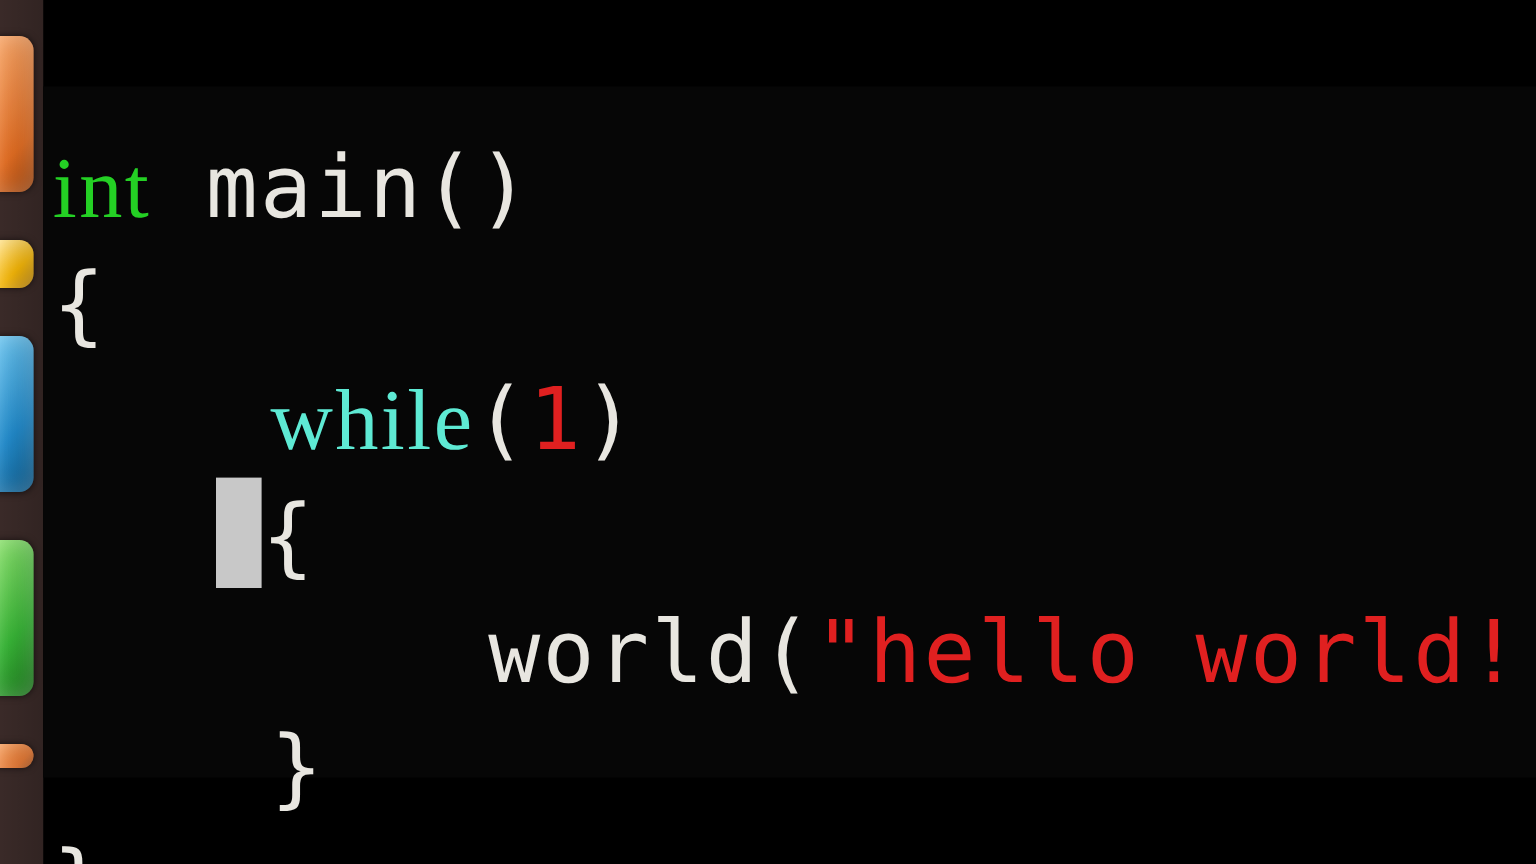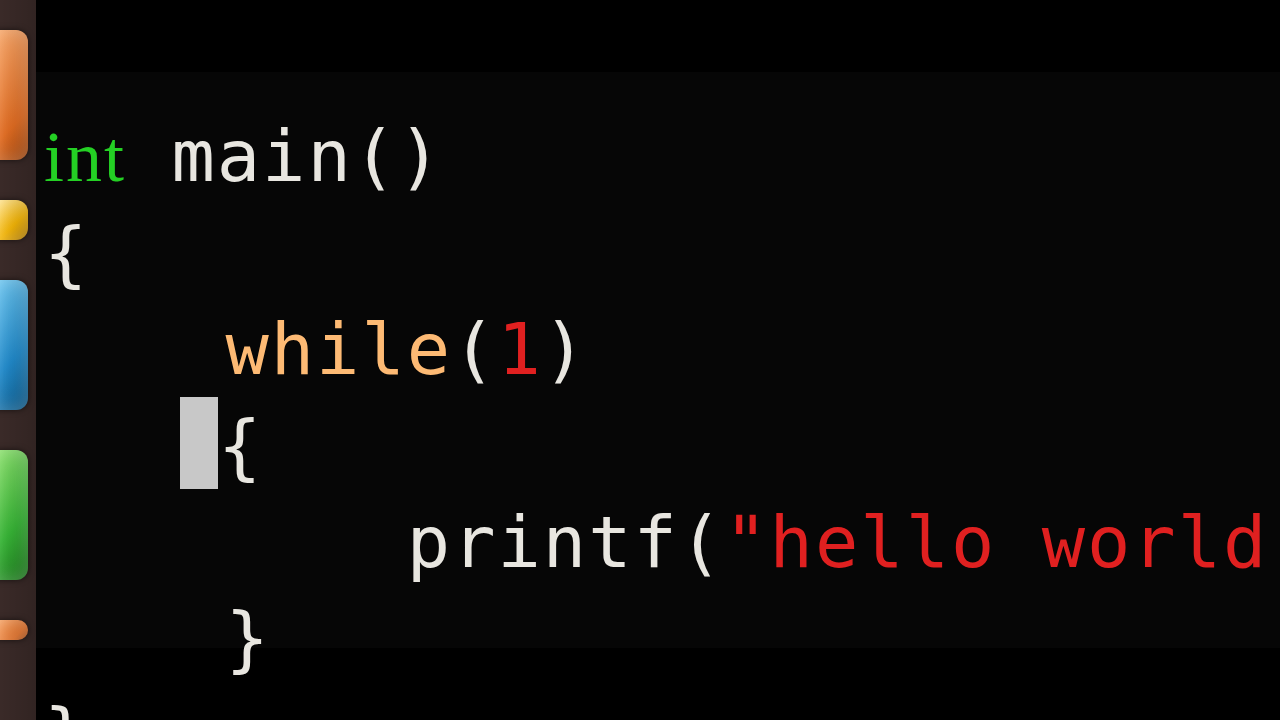--- a/index.html
+++ b/index.html
@@ -54,21 +54,21 @@
     line-height:96px;
     letter-spacing:2px;
     color:#d0d0d0;
     padding-left:8px;
     padding-top:36px;
   }
   .tok      {display:inline;}
   .tok-type {color:#24d024;font-family:Liberation Serif, serif;}  
   .tok-id   {color:#e8e6e0;margin-top:22px;}
   .tok-punc {color:#e8e6e0;}
-  .tok-kw   {color:#fdba74;}  
+  .tok-kw   {color:#5eead4;font-family:Liberation Serif, serif;}  
   .tok-num  {color:#e02020;}  
   .tok-func {color:#e8e6e0;}
   .tok-str  {color:#e02020;}  
   .cursor{
     display:inline-block;
     width:38px;
     height:92px;
     background:#c8c8c8;
     vertical-align:-18px;
   }
@@ -82,15 +82,15 @@
   <div class="launch-icon li-blue"></div>
   <div class="launch-icon li-green"></div>
   <div class="launch-icon li-orange small" style="height:20px;"></div>
   <div class="launcher-fade"></div>
 </div>
 
 <pre class="editor" id="editor"><span class="tok tok-type">int</span><span class="tok tok-punc"> </span><span class="tok tok-id">main</span><span class="tok tok-punc">()</span>
 <span class="tok tok-punc">{</span>
 <span class="tok tok-punc">    </span><span class="tok tok-kw">while</span><span class="tok tok-punc">(</span><span class="tok tok-num">1</span><span class="tok tok-punc">)</span>
 <span class="tok tok-punc">   </span><span class="cursor"></span><span class="tok tok-punc">{</span>
-<span class="tok tok-punc">        </span><span class="tok tok-func">printf</span><span class="tok tok-punc">(</span><span class="tok tok-str">"hello world!</span>
+<span class="tok tok-punc">        </span><span class="tok tok-func">world</span><span class="tok tok-punc">(</span><span class="tok tok-str">"hello world!</span>
 <span class="tok tok-punc">    </span><span class="tok tok-punc">}</span>
 <span class="tok tok-punc">}</span></pre>
 
 </body></html>

